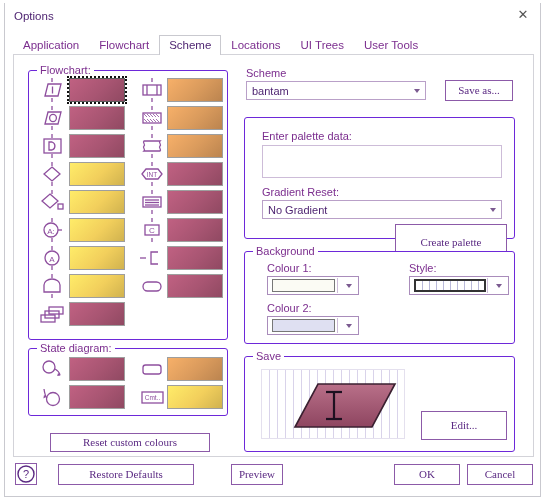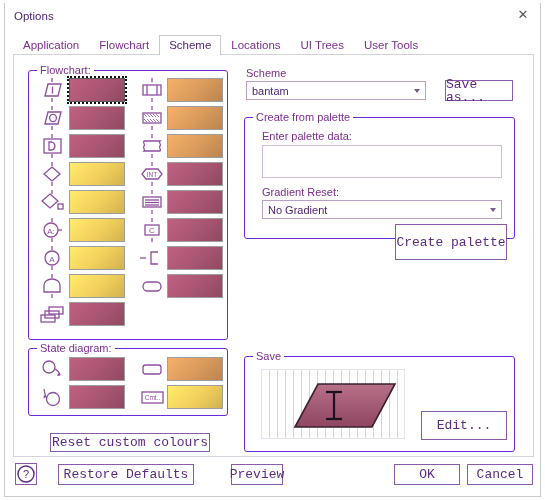--- a/index.html
+++ b/index.html
@@ -107,22 +107,22 @@
     font-size: 11px;
     color: #7b2d8e;
     white-space: nowrap;
   }
   
   .btn {
     position: absolute;
     background: #ffffff;
     border: 1px solid #8c5aa8;
     color: #5b2a83;
-    font-size: 13px;
-    font-family: Liberation Mono, monospace;
+    font-size: 11px;
+    font-family: Liberation Serif, serif;
     text-align: left;
     cursor: pointer;
     line-height: 1;
     display: flex; align-items: center; justify-content: center;
   }
   .combo {
     position: absolute;
     background: #ffffff;
     border: 1px solid #b9a0c8;
     cursor: pointer;
@@ -466,34 +466,57 @@
     <div class="btn" style="left:36px; top:378px; width:160px; height:19px;">Reset custom colours</div>
 
     <div class="lbl" style="left:232px; top:12px;">Scheme</div>
     <div class="combo" style="left:232px; top:26px; width:180px; height:19px;">
       <span class="val">bantam</span>
       <span class="arrow"></span>
     </div>
     <div class="btn" style="left:431px; top:25px; width:68px; height:21px;">Save as...</div>
 
     <div class="group" style="left:230px; top:62px; width:271px; height:122px;">
-      <div class="legend">Create from palette</div>
 
       <div class="lbl" style="left:17px; top:12px;">Enter palette data:</div>
       <div class="textarea" style="left:17px; top:27px; width:240px; height:33px;"></div>
 
       <div class="lbl" style="left:17px; top:68px;">Gradient Reset:</div>
       <div class="combo" style="left:17px; top:82px; width:240px; height:19px;">
         <span class="val">No Gradient</span>
         <span class="arrow"></span>
       </div>
 
       <div class="btn" style="left:150px; top:106px; width:112px; height:36px;">Create palette</div>
     </div>
 
+    <div class="group" style="left:230px; top:196px; width:271px; height:93px;">
+      <div class="legend">Background</div>
+
+      <div class="lbl" style="left:22px; top:10px;">Colour 1:</div>
+      <div class="colcombo" id="colour1-combo" style="left:22px; top:24px; width:92px; height:19px;">
+        <span class="chip" id="colour1-chip" style="background: rgb(251, 251, 244);"></span>
+        <span class="sep"></span>
+        <span class="arrow"></span>
+      </div>
+
+      <div class="lbl" style="left:22px; top:50px;">Colour 2:</div>
+      <div class="colcombo" style="left:22px; top:64px; width:92px; height:19px;">
+        <span class="chip" id="colour2-chip" style="background: rgb(223, 224, 242);"></span>
+        <span class="sep"></span>
+        <span class="arrow"></span>
+      </div>
+
+      <div class="lbl" style="left:164px; top:10px;">Style:</div>
+      <div class="colcombo" style="left:164px; top:24px; width:100px; height:19px;">
+        <span class="style-chip"></span>
+        <span class="sep"></span>
+        <span class="arrow"></span>
+      </div>
+    </div>
 
     <div class="group" style="left:230px; top:301px; width:271px; height:96px;">
       <div class="legend">Save</div>
 
       <div class="iconpreview" style="left:16px; top:12px; width:144px; height:70px;">
         <svg width="144" height="70" viewBox="0 0 144 70">
           <defs>
             <linearGradient id="pgrad" x1="0" y1="0" x2="0" y2="1">
               <stop offset="0%" stop-color="#b97089"></stop>
               <stop offset="100%" stop-color="#8e4560"></stop>

